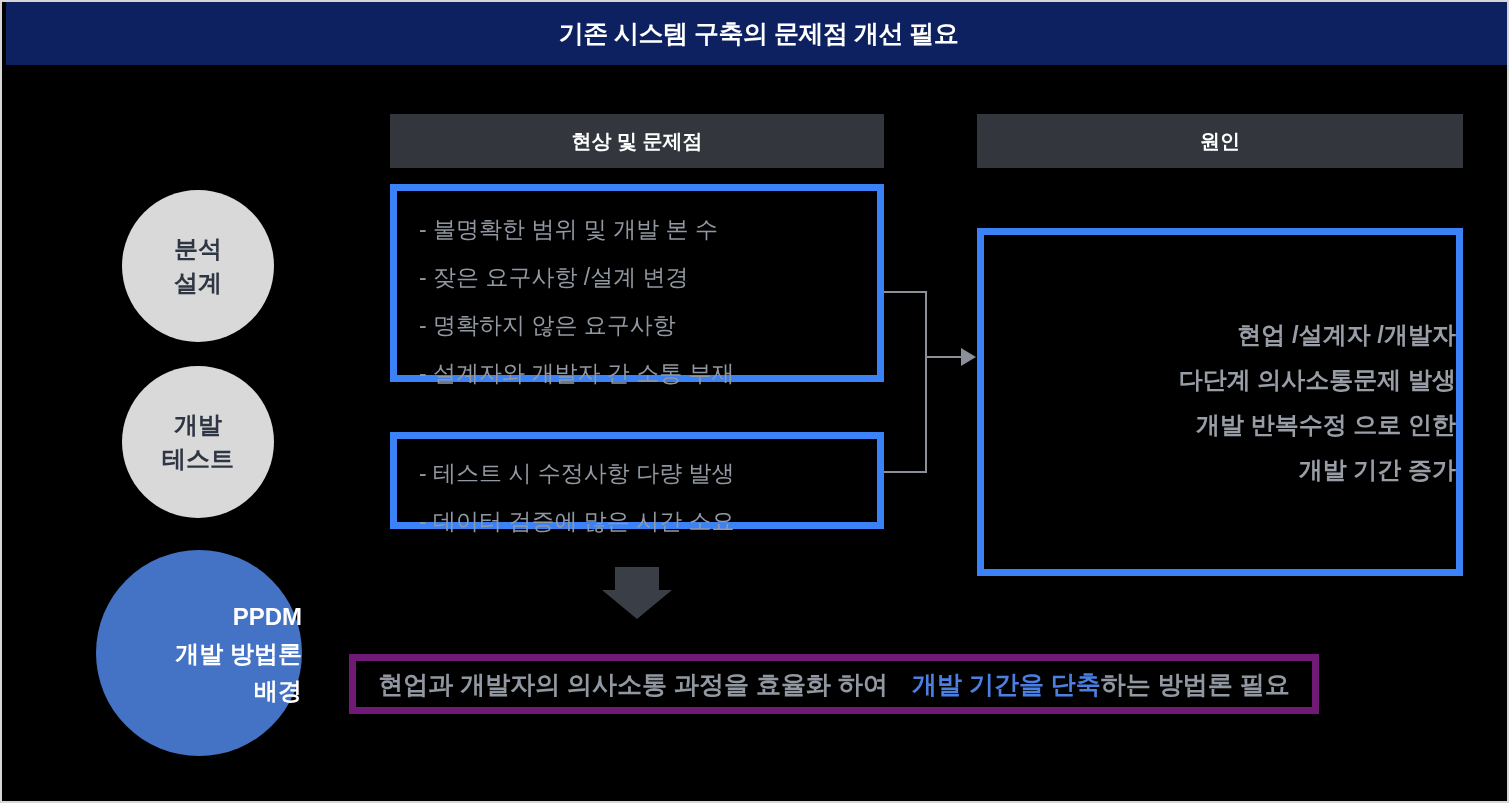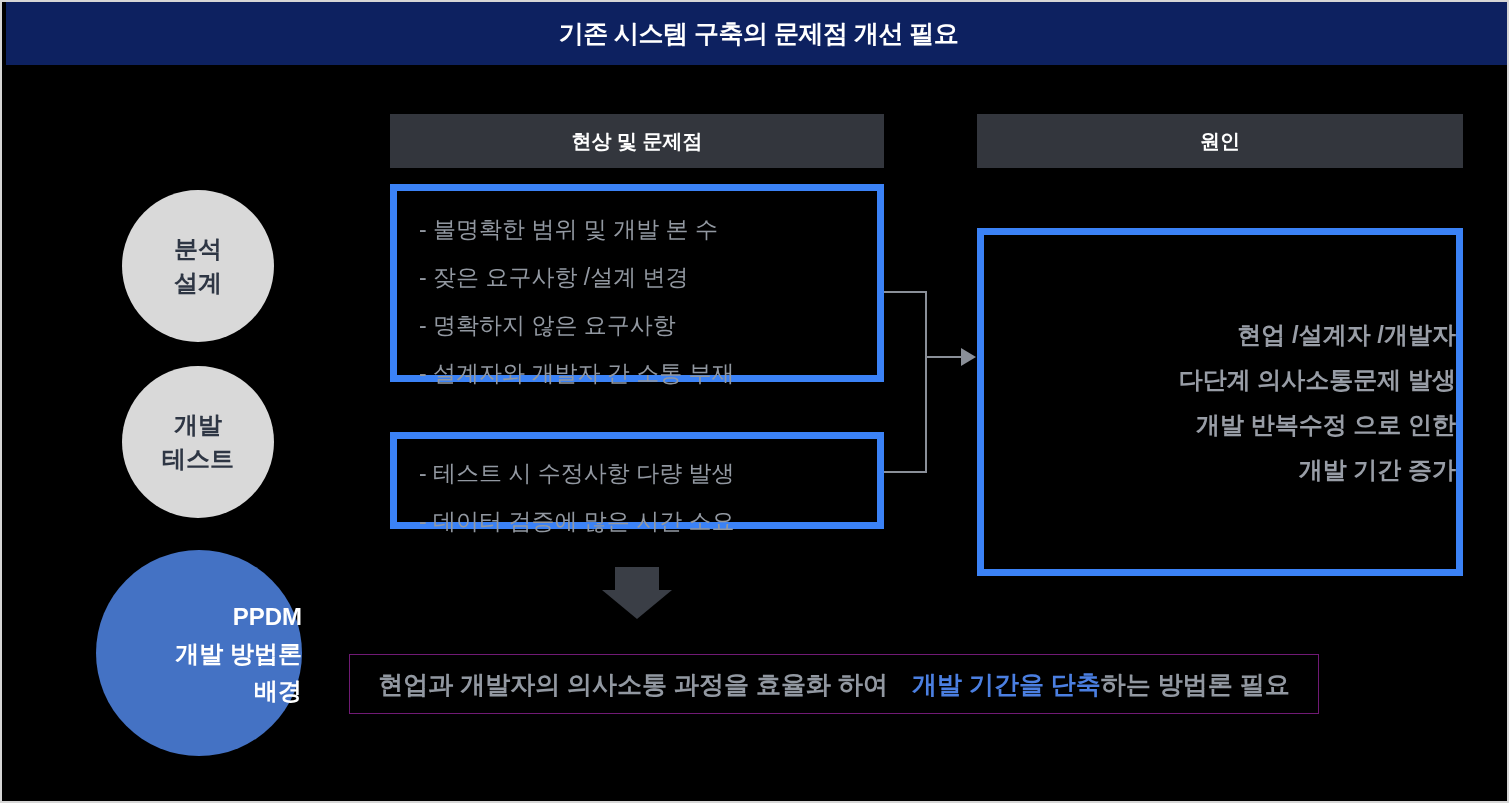--- a/index.html
+++ b/index.html
@@ -58,21 +58,21 @@
 
   .down-arrow-stem { position:absolute; left:613px; top:565px; width:44px; height:23px; background:#3a3e46; }
   .down-arrow-head {
     position:absolute; left:600px; top:588px; width:0; height:0;
     border-left:35px solid transparent; border-right:35px solid transparent;
     border-top:29px solid #3a3e46;
   }
 
   .conclusion {
     position:absolute; left:347px; top:652px; width:970px; height:60px;
-    border:1px solid #701a75; background:#000;
+    border:7px solid #701a75; background:#000;
     display:flex; align-items:center; justify-content:center;
     font-size:25px; font-weight:bold; color:#9298a1; white-space:nowrap;
   }
   .conclusion .hl { color:#4b7fe1;margin-left:24px; }
 </style>
 </head>
 <body>
 
 <div class="page">
 

